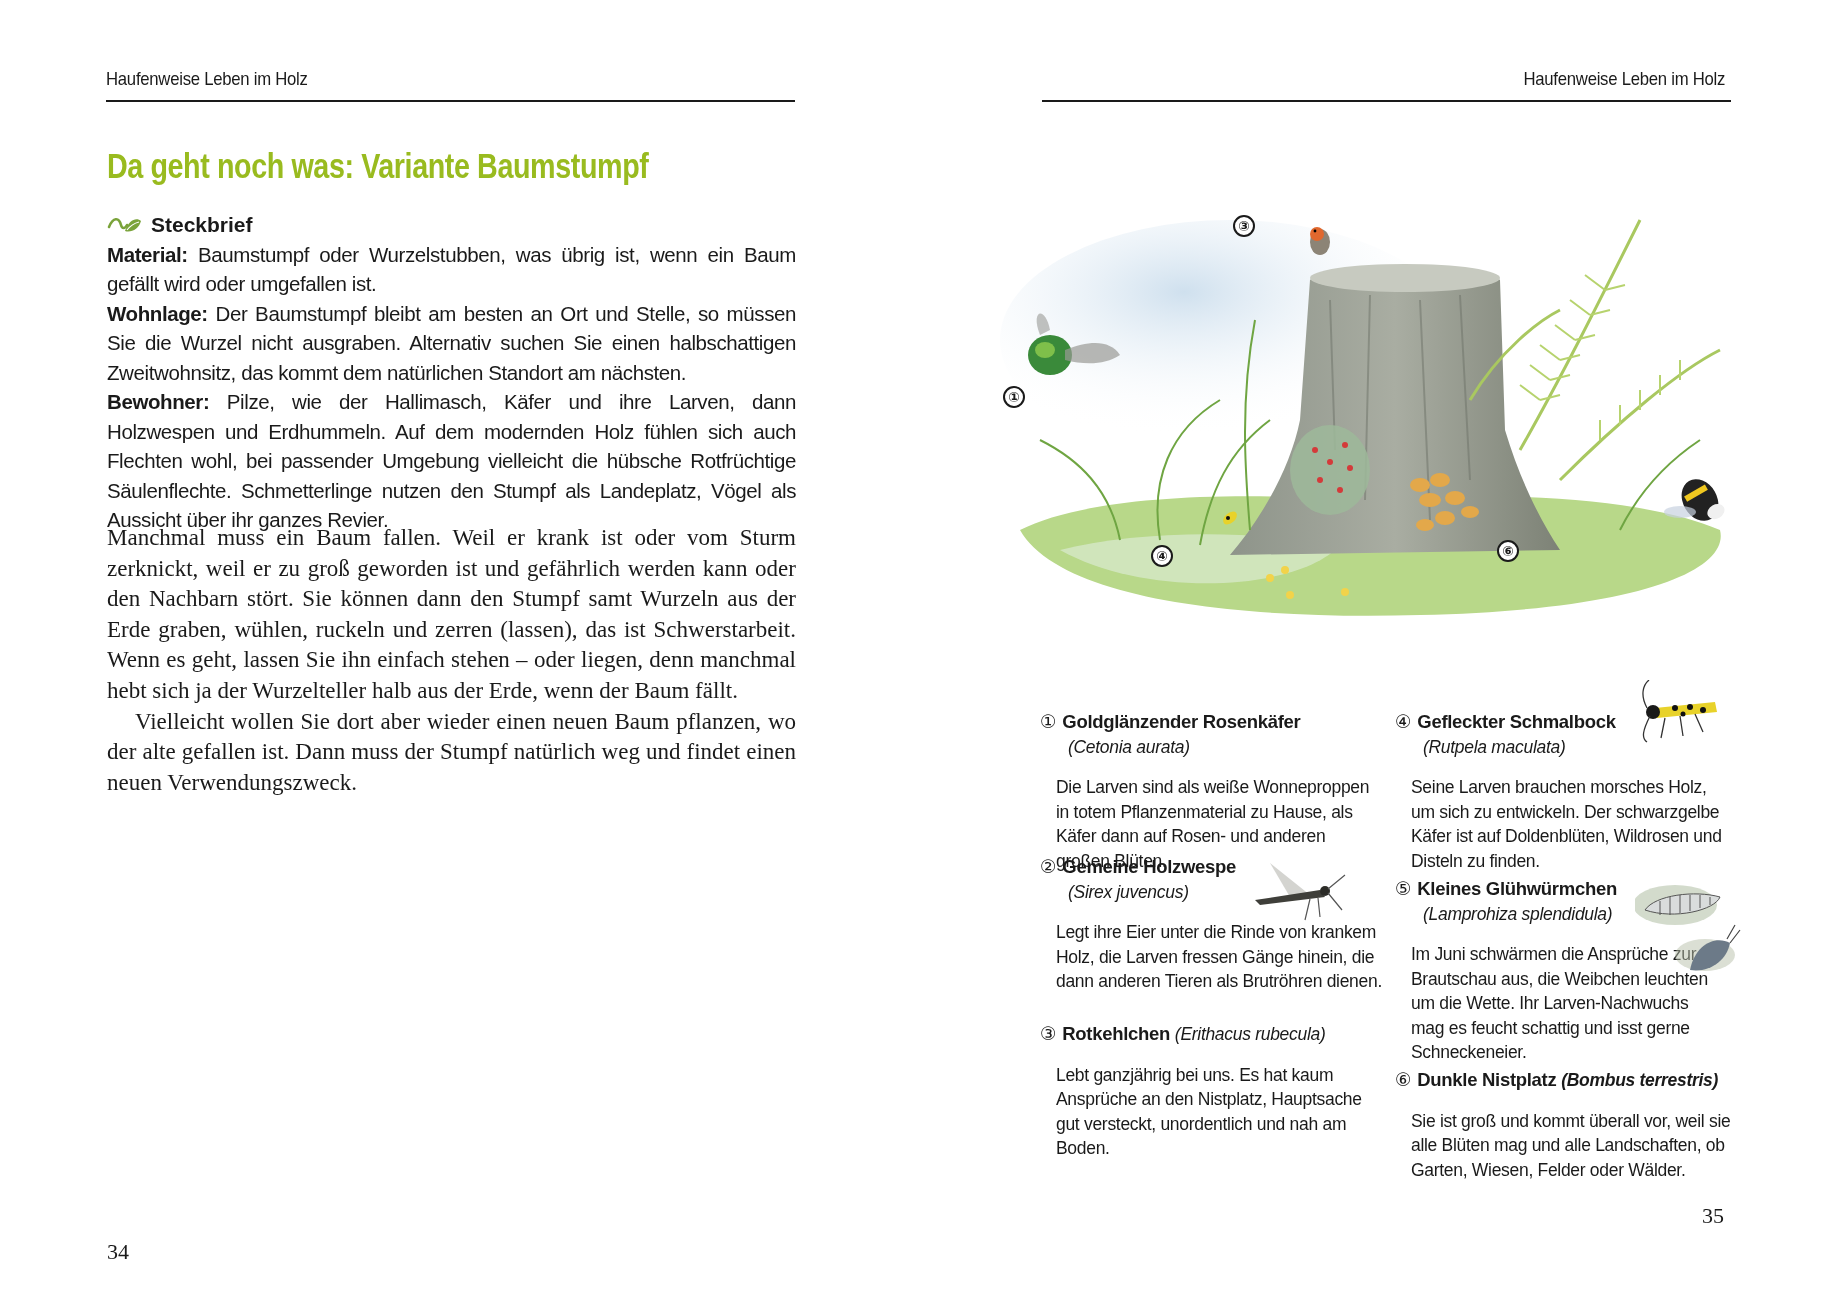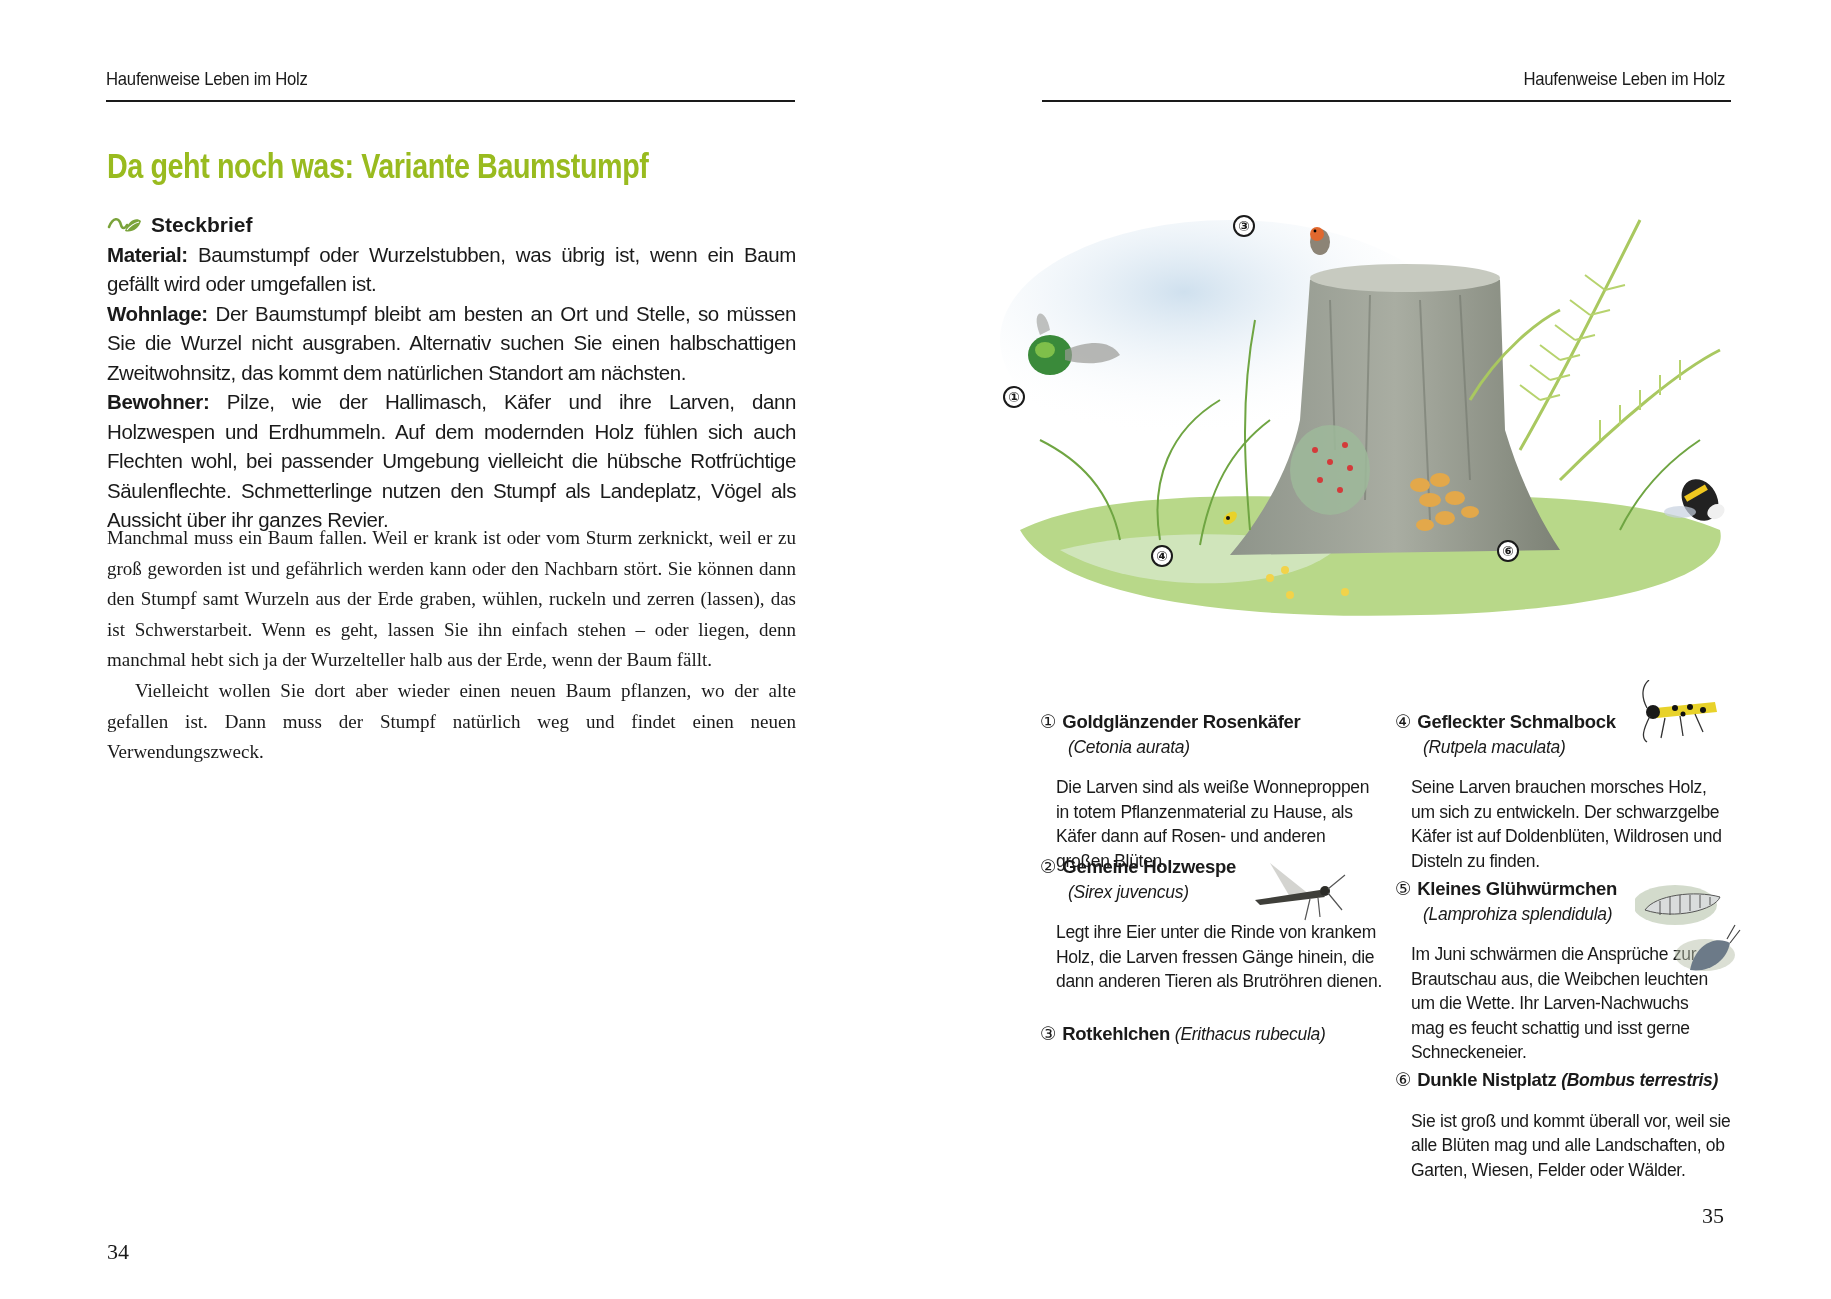--- a/index.html
+++ b/index.html
@@ -28,21 +28,21 @@
     letter-spacing: -0.5px; transform: scaleX(0.82); transform-origin: left center;
     white-space: nowrap;
   }
 
   .profile { position: absolute; left: 107px; top: 210px; width: 689px; font-size: 20.5px; line-height: 29.5px; }
   .profile-head { display: flex; align-items: center; gap: 8px; font-weight: bold; font-size: 21px; margin-bottom: 0px; }
   .leaf-icon { display: inline-block; width: 36px; height: 20px; }
   .profile p { margin: 0; text-align: justify; letter-spacing: -0.4px; }
   .profile b { font-weight: bold; }
 
-  .body-text { position: absolute; left: 107px; top: 523px; width: 689px; font-size: 19px; line-height: 30.6px; }
+  .body-text { position: absolute; left: 107px; top: 523px; width: 689px; font-size: 23px; line-height: 30.6px; }
   .body-text p { margin: 0; text-align: justify; hyphens: manual; }
   .body-text p.indent { text-indent: 28px; }
 
   .illustration { position: absolute; left: 85px; top: 200px; width: 760px; height: 430px; }
   .callout { position: absolute; width: 22px; height: 22px; border: 2px solid #1a1a1a; border-radius: 50%;
     background: #fff; font-size: 14px; font-weight: bold; display: flex; align-items: center; justify-content: center;
     box-sizing: border-box; }
 
   .species { position: absolute; font-size: 17.5px; line-height: 24.5px; letter-spacing: -0.3px; }
   .species .title { font-weight: bold; font-size: 18.5px; }
@@ -199,20 +199,21 @@
   </div>
   <svg class="thumb" style="left:335px; top:855px; width:100px; height:70px;" viewBox="0 0 100 70">
     <path d="M20 8 L60 40 L40 42 Z" fill="#c9c9c4" opacity="0.8"></path>
     <path d="M5 45 L70 35 L75 42 L10 50 Z" fill="#3f3f3a"></path>
     <circle cx="75" cy="36" r="5" fill="#2c2c28"></circle>
     <path d="M78 34 L95 20 M78 38 L92 55 M60 44 L55 65 M68 43 L70 62" stroke="#555" stroke-width="1.2"></path>
   </svg>
 
   <div class="species sans col-left" style="top:1022px;">
     <div class="title"><span class="num">③</span><span>Rotkehlchen</span> <span class="latin" style="font-weight:normal; font-size:17.5px;margin-top:44px;">(Erithacus rubecula)</span></div>
+    <p>Lebt ganzjährig bei uns. Es hat kaum Ansprüche an den Nistplatz, Hauptsache gut versteckt, unordentlich und nah am Boden.</p>
   </div>
 
   <div class="species sans col-right" style="top:710px;">
     <div class="title"><span class="num">④</span><span>Gefleckter Schmalbock</span></div>
     <div class="latin-line">(Rutpela maculata)</div>
     <p>Seine Larven brauchen morsches Holz, um sich zu entwickeln. Der schwarzgelbe Käfer ist auf Doldenblüten, Wildrosen und Disteln zu finden.</p>
   </div>
   <svg class="thumb" style="left:720px; top:680px; width:90px; height:65px;" viewBox="0 0 90 65">
     <path d="M20 28 L80 22 L82 32 L22 38 Z" fill="#e8d22a"></path>
     <circle cx="18" cy="32" r="7" fill="#1a1a1a"></circle>

